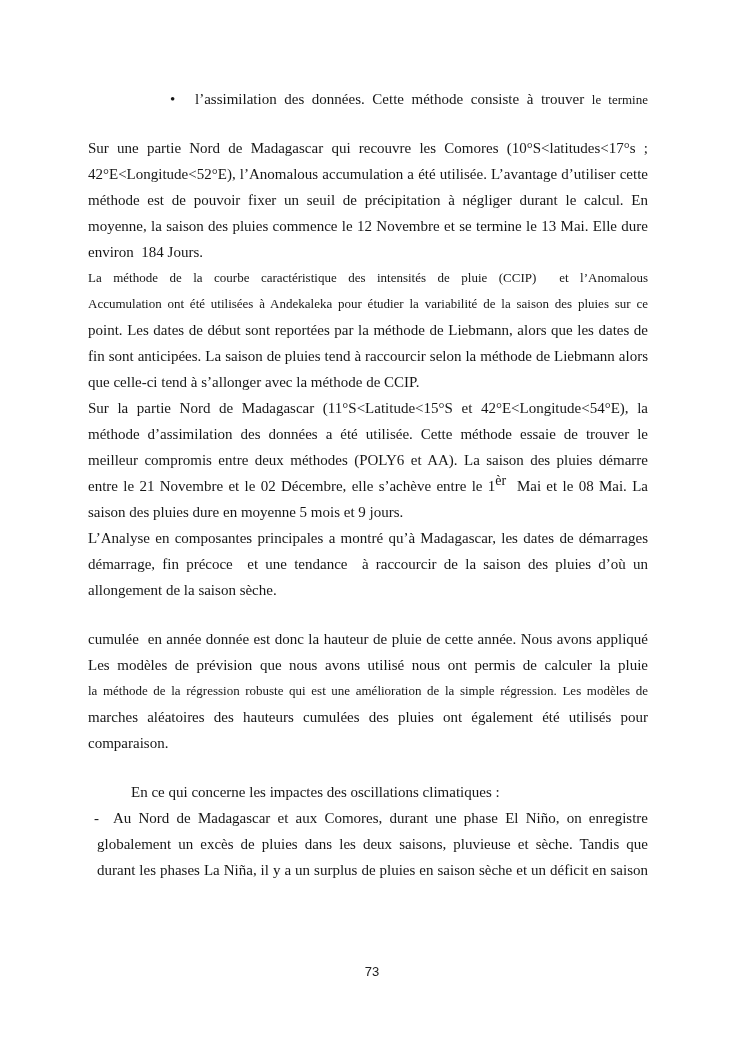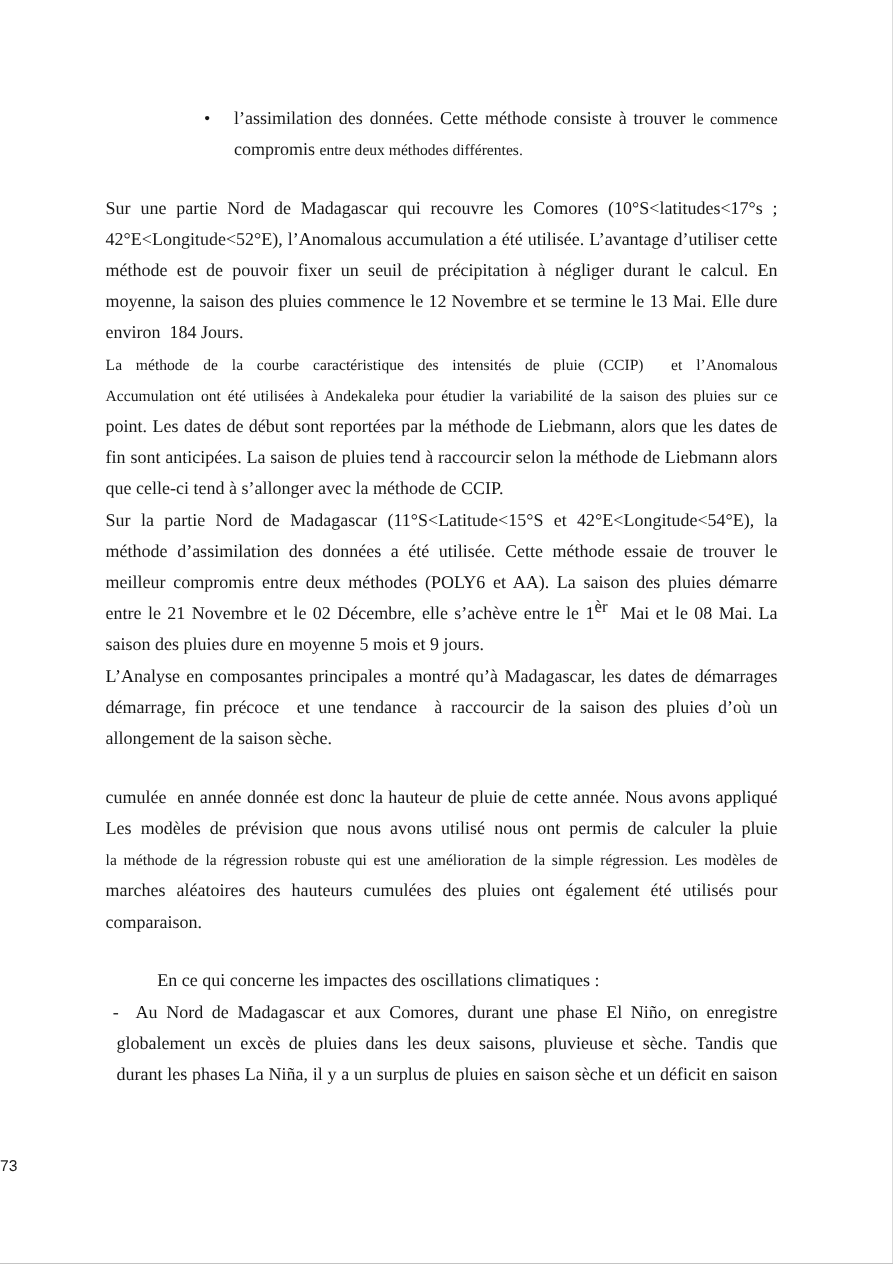--- a/index.html
+++ b/index.html
@@ -23,34 +23,33 @@
     position:absolute;left:82px;top:0;line-height:26px;font-size:15px;
   }
   .para.gap{margin-top:23px;}
   .para.indent{padding-left:43px;}
   .dashrow{display:flex;height:26px;}
   .dash-marker{flex:none;width:25px;padding-left:6px;box-sizing:border-box;
     font-size:15px;line-height:26px;}
   .dashrow .ln{flex:1;}
   .para.dash .ln.cont{padding-left:9px;}
   .footer{
-    position:absolute;left:0;right:0;top:964px;text-align:left;
+    position:absolute;left:0;right:0;top:964px;text-align:center;
     font-family:"Liberation Sans","DejaVu Sans",sans-serif;
     font-size:13px;color:#222222;
   }
 </style>
 </head>
 <body>
 
 <div class="page">
   <div class="doc">
       <div class="para bullet">
         <span class="bullet-marker">•</span>
-        <div class="ln j"><span>l’assimilation des données. Cette méthode consiste à trouver </span><span class="small">le commence</span></div>
-        <div class="ln"><span>compromis </span><span class="small">entre deux méthodes différentes.</span></div>
+        <div class="ln j"><span>l’assimilation des données. Cette méthode consiste à trouver </span><span class="small">le termine</span></div>
       </div>
       <div class="para body gap">
         <div class="ln j">Sur une partie Nord de Madagascar qui recouvre les Comores (10°S&lt;latitudes&lt;17°s ;</div>
         <div class="ln j">42°E&lt;Longitude&lt;52°E), l’Anomalous accumulation a été utilisée. L’avantage d’utiliser cette</div>
         <div class="ln j">méthode est de pouvoir fixer un seuil de précipitation à négliger durant le calcul. En</div>
         <div class="ln j">moyenne, la saison des pluies commence le 12 Novembre et se termine le 13 Mai. Elle dure</div>
         <div class="ln">environ&nbsp; 184 Jours.</div>
       </div>
       <div class="para body">
         <div class="ln j small">La méthode de la courbe caractéristique des intensités de pluie (CCIP)&nbsp; et l’Anomalous</div>

